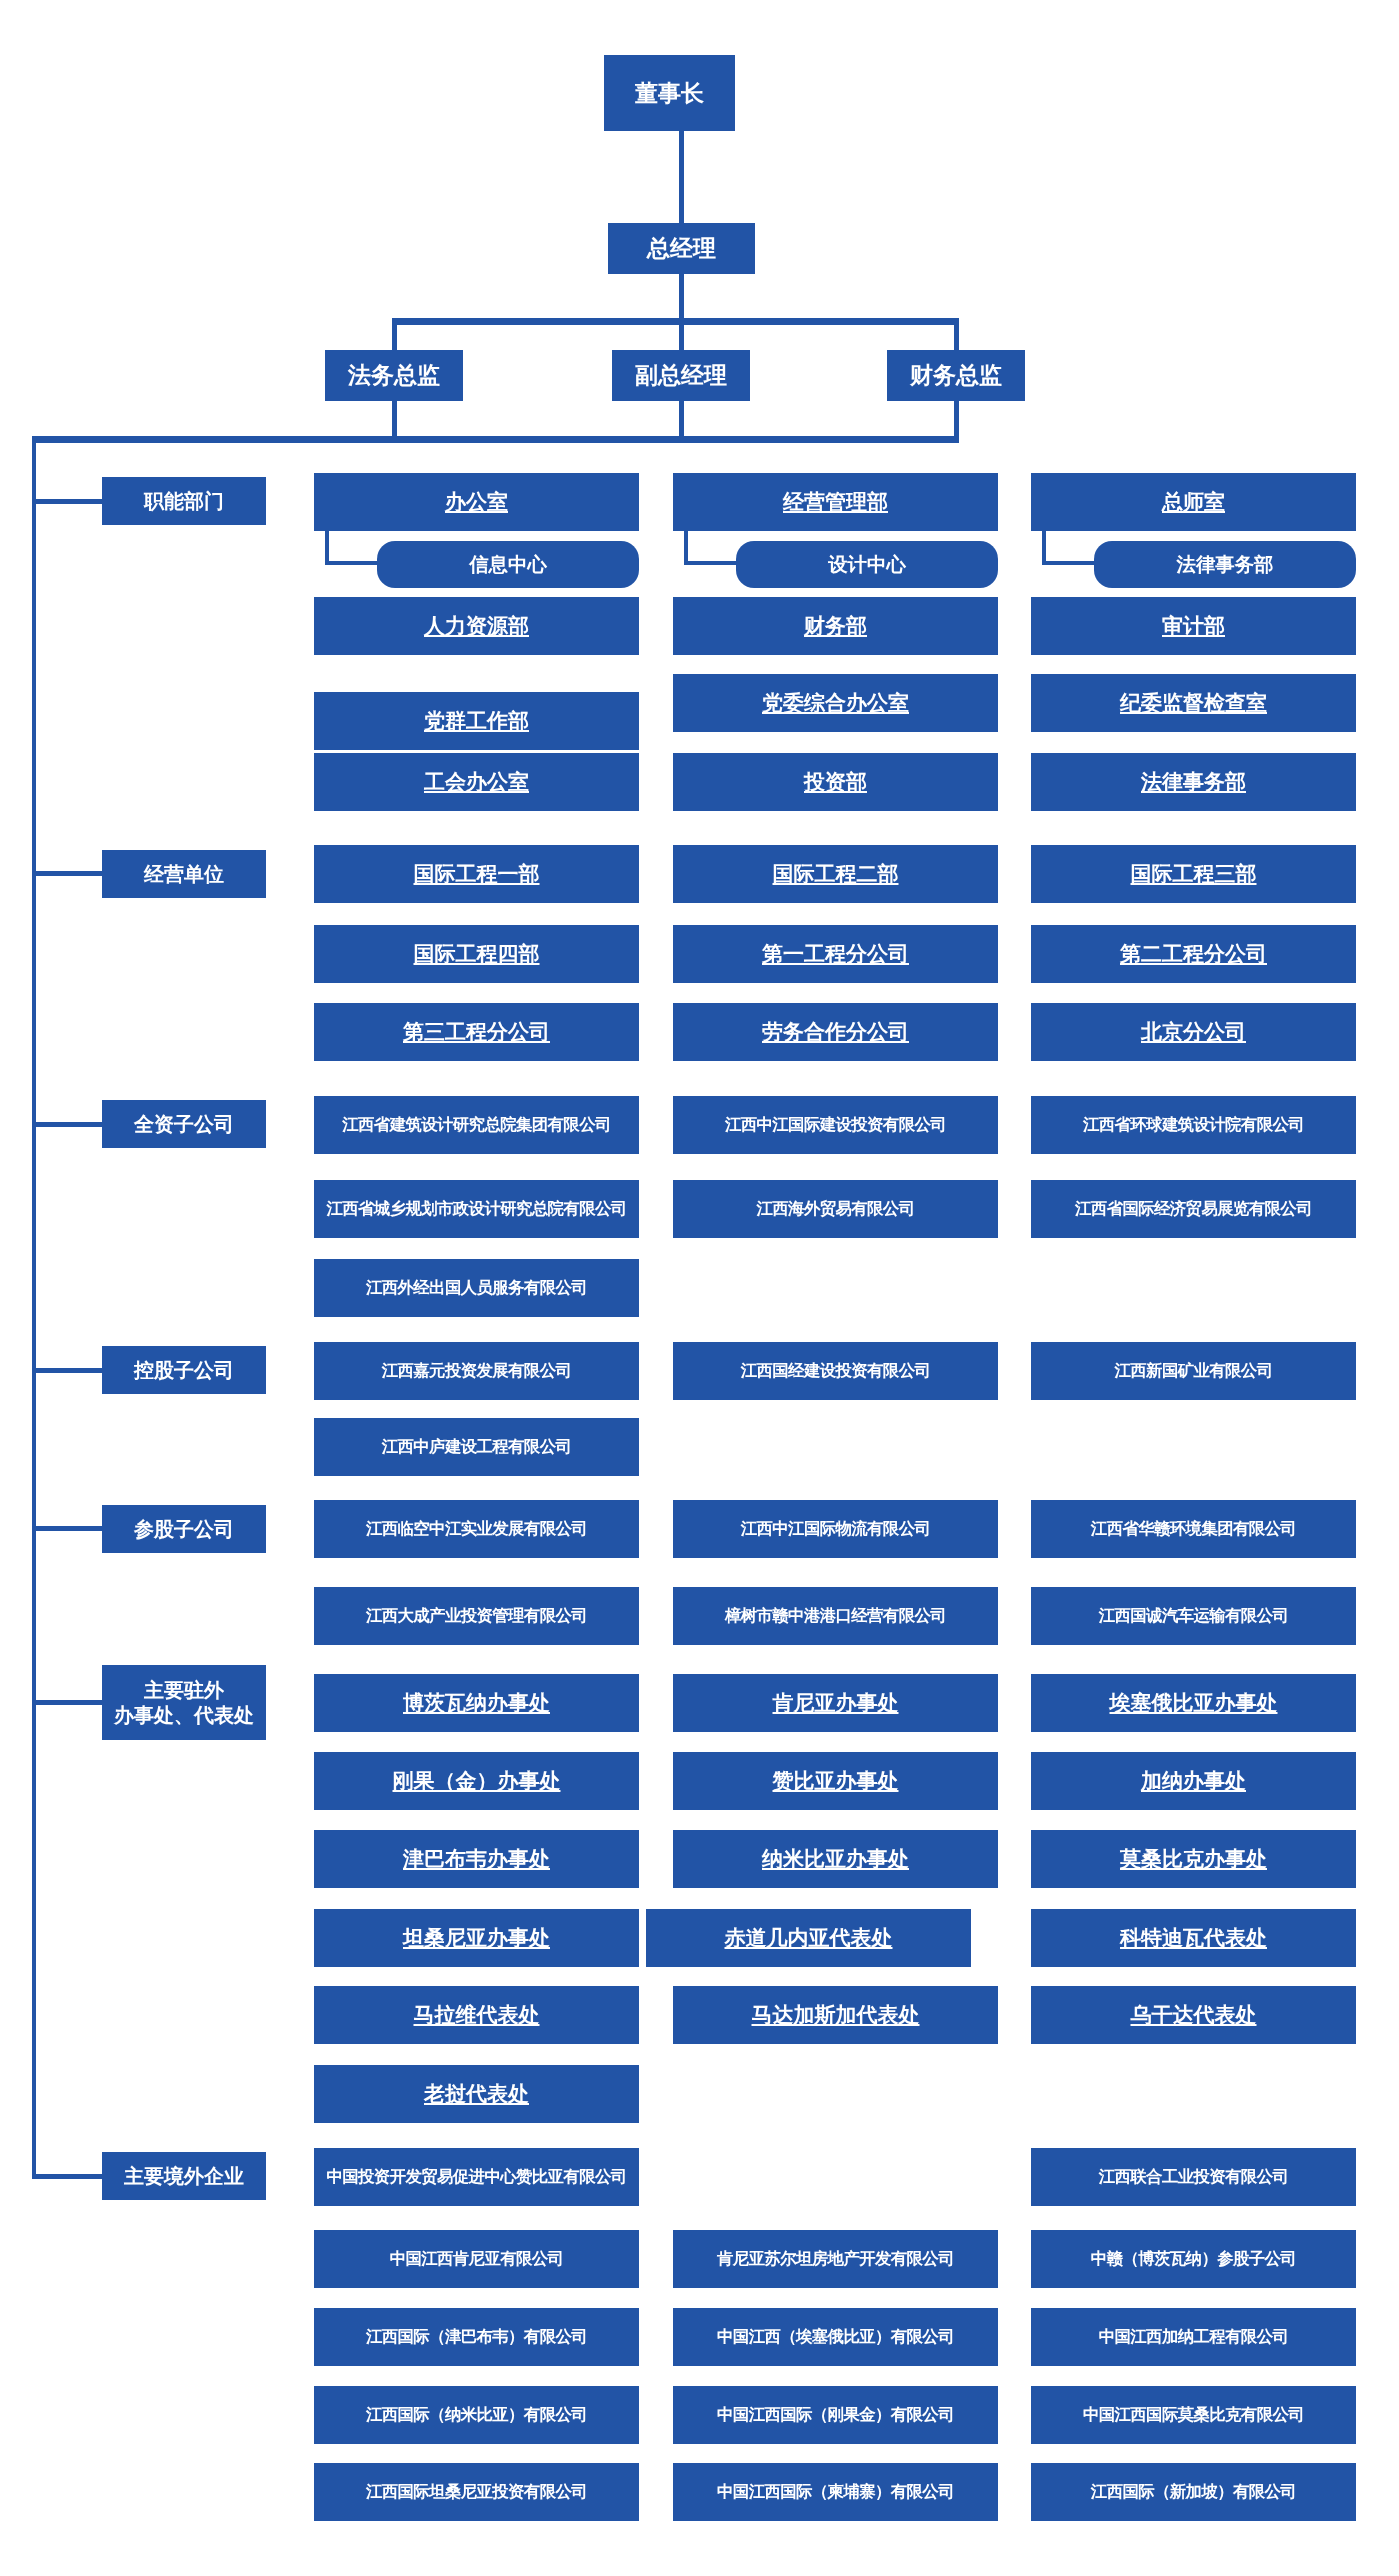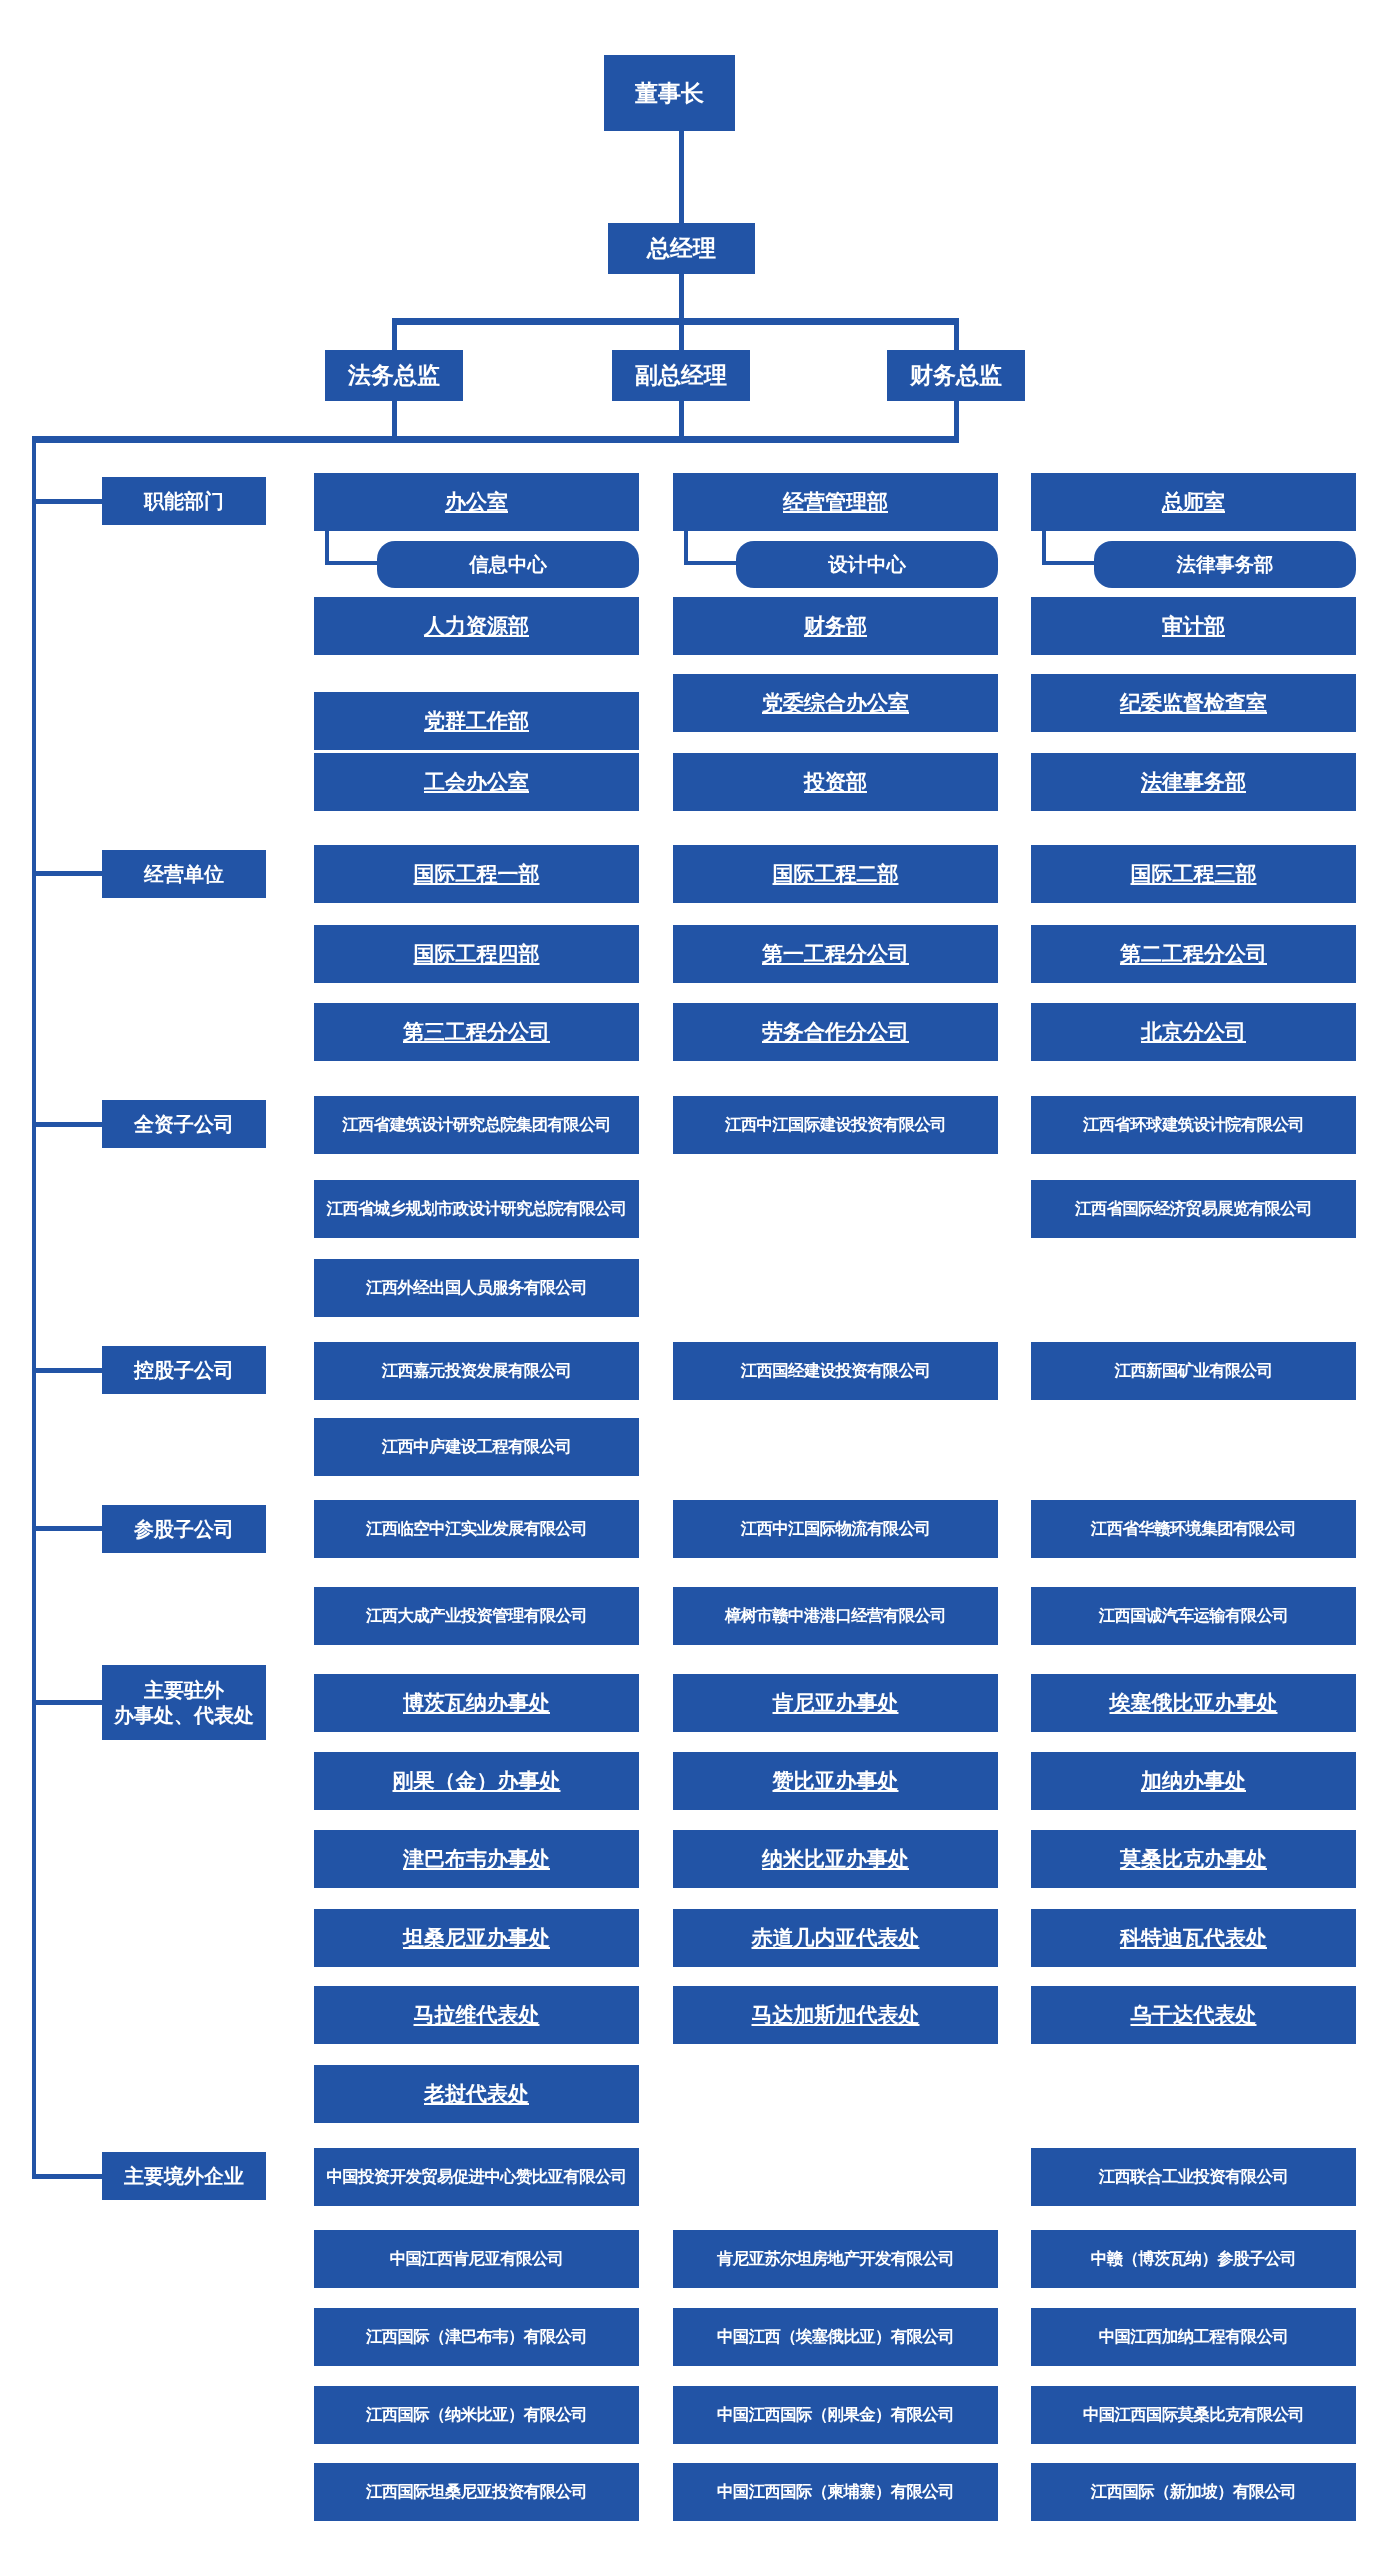--- a/index.html
+++ b/index.html
@@ -106,20 +106,21 @@
   <div class="box lg" style="left:673px;top:925px">第一工程分公司</div>
   <div class="box lg" style="left:1031px;top:925px">第二工程分公司</div>
   <div class="box lg" style="left:314px;top:1003px">第三工程分公司</div>
   <div class="box lg" style="left:673px;top:1003px">劳务合作分公司</div>
   <div class="box lg" style="left:1031px;top:1003px">北京分公司</div>
 
   <div class="box sm" style="left:314px;top:1096px">江西省建筑设计研究总院集团有限公司</div>
   <div class="box sm" style="left:673px;top:1096px">江西中江国际建设投资有限公司</div>
   <div class="box sm" style="left:1031px;top:1096px">江西省环球建筑设计院有限公司</div>
   <div class="box sm" style="left:314px;top:1180px">江西省城乡规划市政设计研究总院有限公司</div>
+  <div class="box sm" style="left:673px;top:1180px">江西海外贸易有限公司</div>
   <div class="box sm" style="left:1031px;top:1180px">江西省国际经济贸易展览有限公司</div>
   <div class="box sm" style="left:314px;top:1259px">江西外经出国人员服务有限公司</div>
 
   <div class="box sm" style="left:314px;top:1342px">江西嘉元投资发展有限公司</div>
   <div class="box sm" style="left:673px;top:1342px">江西国经建设投资有限公司</div>
   <div class="box sm" style="left:1031px;top:1342px">江西新国矿业有限公司</div>
   <div class="box sm" style="left:314px;top:1418px">江西中庐建设工程有限公司</div>
 
   <div class="box sm" style="left:314px;top:1500px">江西临空中江实业发展有限公司</div>
   <div class="box sm" style="left:673px;top:1500px">江西中江国际物流有限公司</div>
@@ -131,21 +132,21 @@
   <div class="box lg" style="left:314px;top:1674px">博茨瓦纳办事处</div>
   <div class="box lg" style="left:673px;top:1674px">肯尼亚办事处</div>
   <div class="box lg" style="left:1031px;top:1674px">埃塞俄比亚办事处</div>
   <div class="box lg" style="left:314px;top:1752px">刚果（金）办事处</div>
   <div class="box lg" style="left:673px;top:1752px">赞比亚办事处</div>
   <div class="box lg" style="left:1031px;top:1752px">加纳办事处</div>
   <div class="box lg" style="left:314px;top:1830px">津巴布韦办事处</div>
   <div class="box lg" style="left:673px;top:1830px">纳米比亚办事处</div>
   <div class="box lg" style="left:1031px;top:1830px">莫桑比克办事处</div>
   <div class="box lg" style="left:314px;top:1909px">坦桑尼亚办事处</div>
-  <div class="box lg" style="left:673px;top:1909px">赤道几内亚代表处</div>
+  <div class="box lg" style="left:646px;top:1909px">赤道几内亚代表处</div>
   <div class="box lg" style="left:1031px;top:1909px">科特迪瓦代表处</div>
   <div class="box lg" style="left:314px;top:1986px">马拉维代表处</div>
   <div class="box lg" style="left:673px;top:1986px">马达加斯加代表处</div>
   <div class="box lg" style="left:1031px;top:1986px">乌干达代表处</div>
   <div class="box lg" style="left:314px;top:2065px">老挝代表处</div>
 
   <div class="box sm" style="left:314px;top:2148px">中国投资开发贸易促进中心赞比亚有限公司</div>
   <div class="box sm" style="left:1031px;top:2148px">江西联合工业投资有限公司</div>
   <div class="box sm" style="left:314px;top:2230px">中国江西肯尼亚有限公司</div>
   <div class="box sm" style="left:673px;top:2230px">肯尼亚苏尔坦房地产开发有限公司</div>

